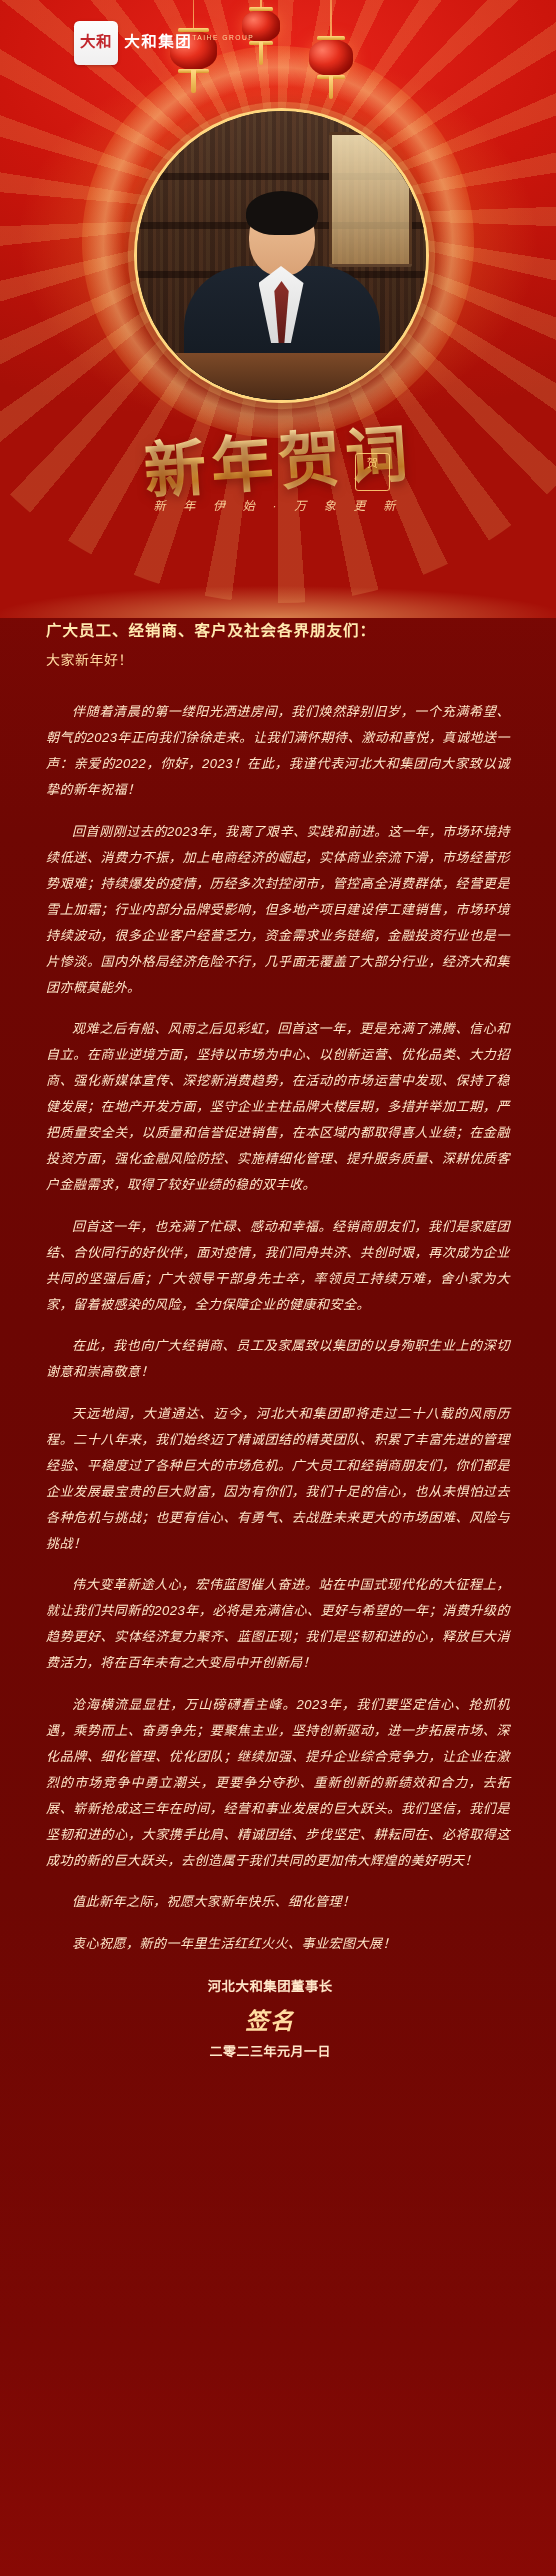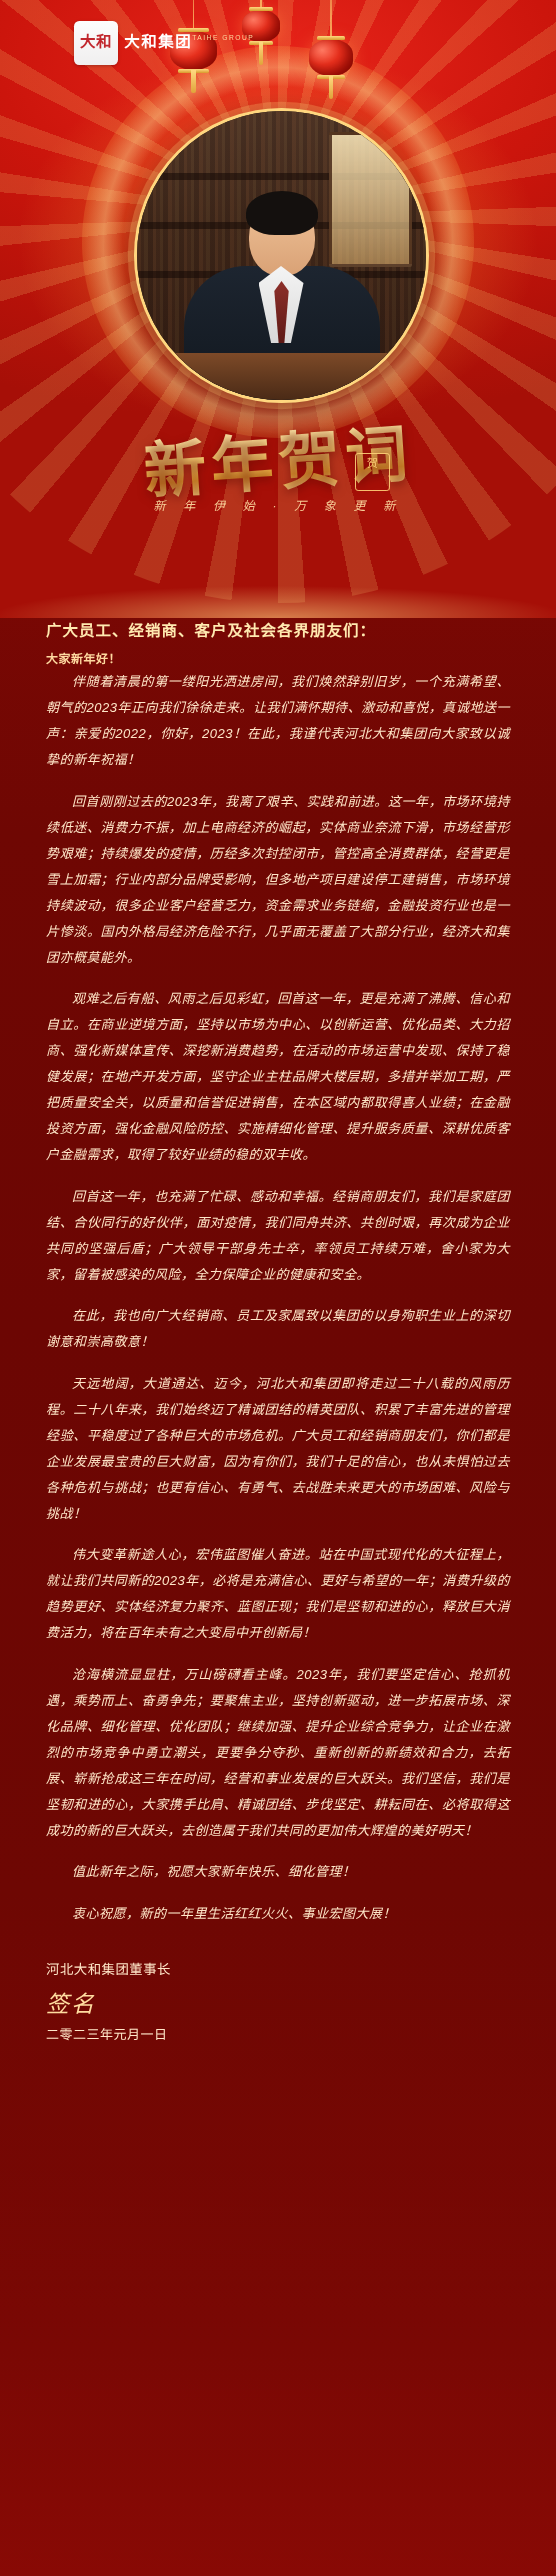--- a/index.html
+++ b/index.html
@@ -344,39 +344,39 @@
   }
   .salutation {
     color: #ffe9b0;
     font-size: 15.5px;
     font-weight: 700;
     letter-spacing: 1px;
     margin-bottom: 9.3px;
   }
   .salutation2 {
     color: #ffd9a0;
-    font-size: 12px;
+    font-size: 14px;
     letter-spacing: 0.5px;
-    margin-bottom: 3px;
-    font-weight: bold;
+    margin-bottom: 30px;
   }
   .para {
     color: #ffe6c8;
     font-size: 13px;
     line-height: 26px;
     letter-spacing: 0.5px;
     text-align: justify;
     margin: 0 0 15.5px 0;
     text-indent: 2em;
     font-style: italic;
   }
   .sign-block {
-    margin-top: 31px;
-    text-align: left;
+    margin-top: 18px;
+    text-align: center;
     padding-right: 15.5px;
+    font-weight: bold;
   }
   .sign-name {
     color: #ffe6c8;
     font-size: 13.4px;
     letter-spacing: 0.5px;
   }
   .sign-hand {
     color: #ffdca0;
     font-size: 23px;
     font-family: "DejaVu Serif", "Liberation Serif", serif;

